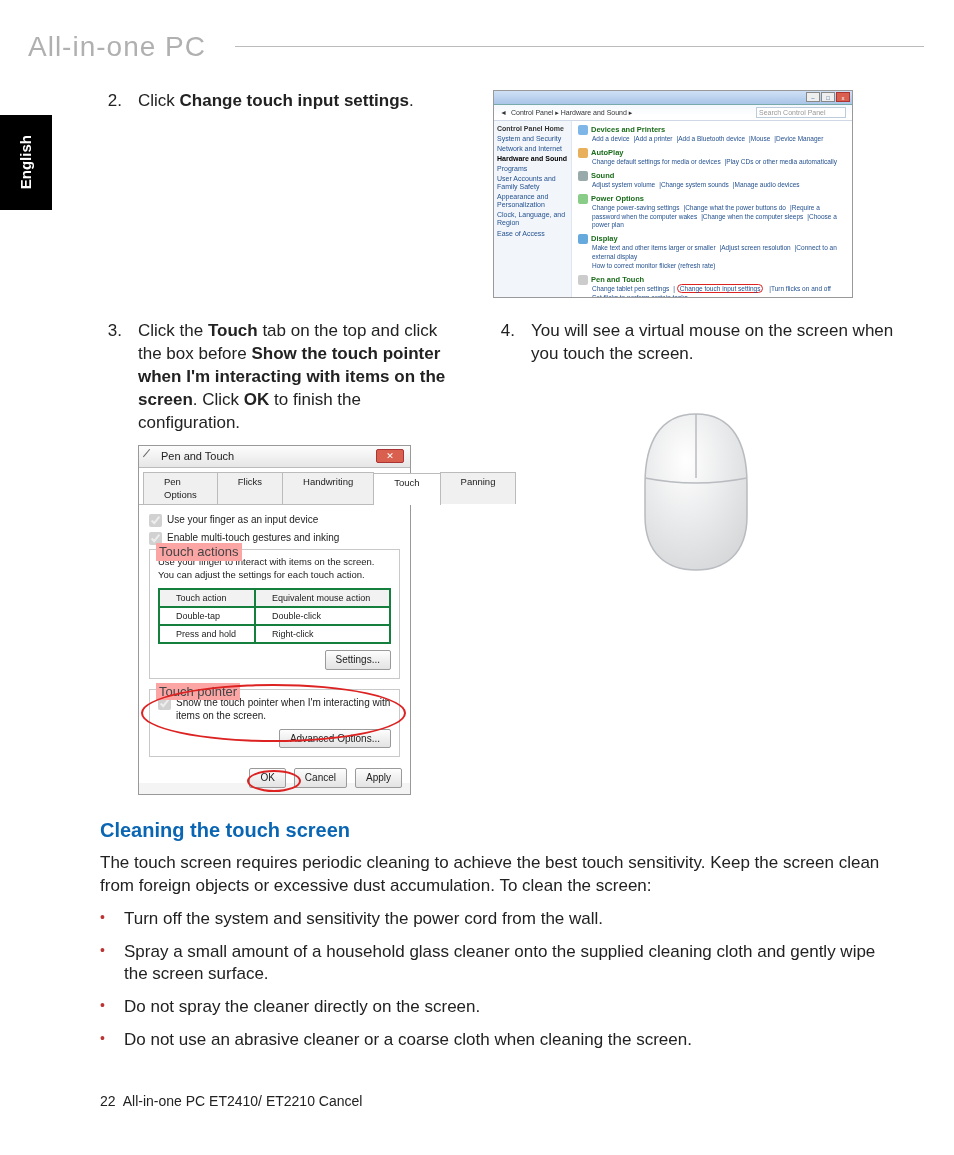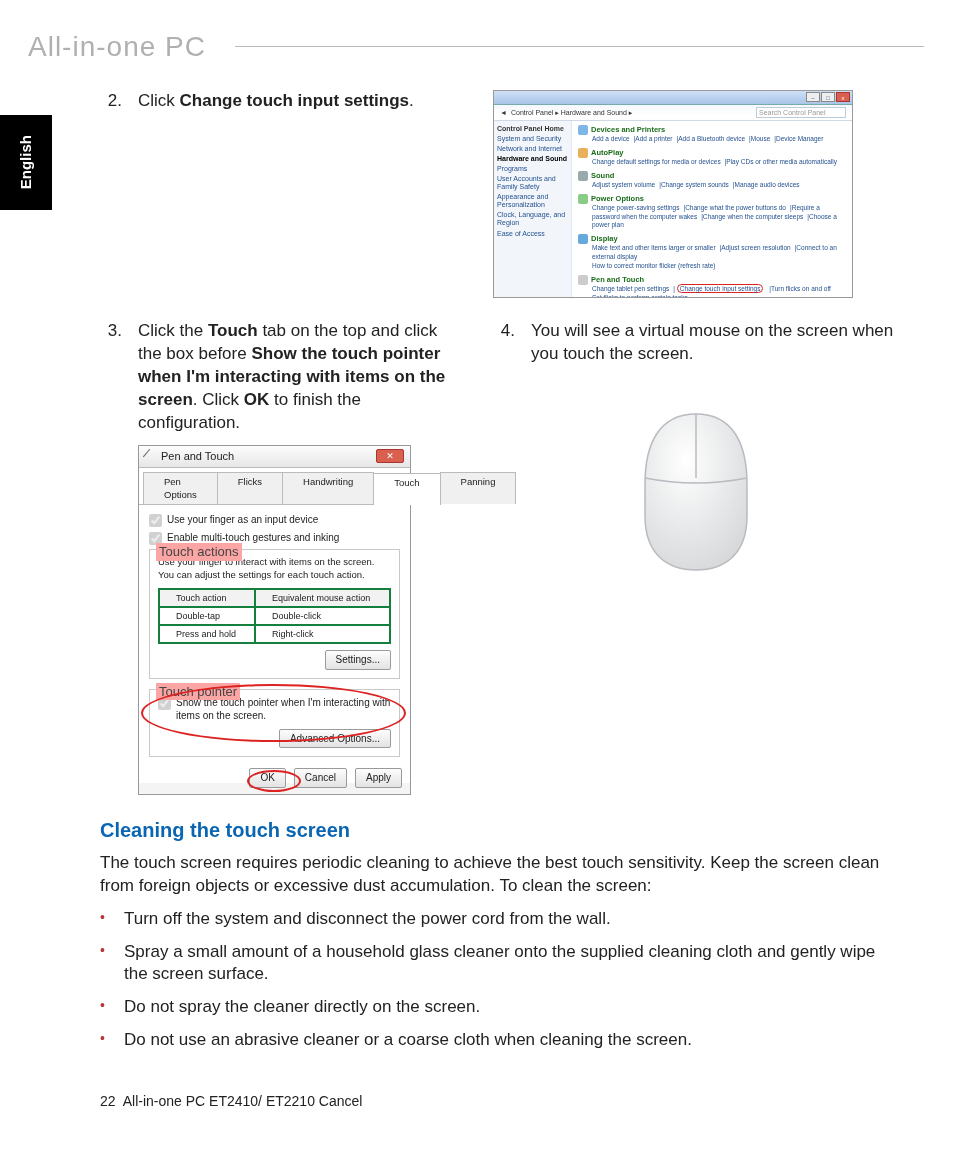--- a/index.html
+++ b/index.html
@@ -273,21 +273,21 @@
         <line x1="65" y1="8" x2="65" y2="72" stroke="#b8bbbf" stroke-width="1.5"></line>
         <path d="M14 72 Q65 82 116 72" fill="none" stroke="#b8bbbf" stroke-width="1.5"></path>
       </svg>
     </div>
   </div>
 
   <h2 class="section-h">Cleaning the touch screen</h2>
   <p class="para">The touch screen requires periodic cleaning to achieve the best touch sensitivity. Keep the screen clean from foreign objects or excessive dust accumulation. To clean the screen:</p>
   <ul class="bul">
     <li>
-        <span>Turn off the system and disconnect the power cord from the wall.</span>
+        <span>Turn off the system and sensitivity the power cord from the wall.</span>
       </li>
     <li>
         <span>Spray a small amount of a household glass cleaner onto the supplied cleaning cloth and gently wipe the screen surface.</span>
       </li>
     <li>
         <span>Do not spray the cleaner directly on the screen.</span>
       </li>
     <li>
         <span>Do not use an abrasive cleaner or a coarse cloth when cleaning the screen.</span>
       </li>

